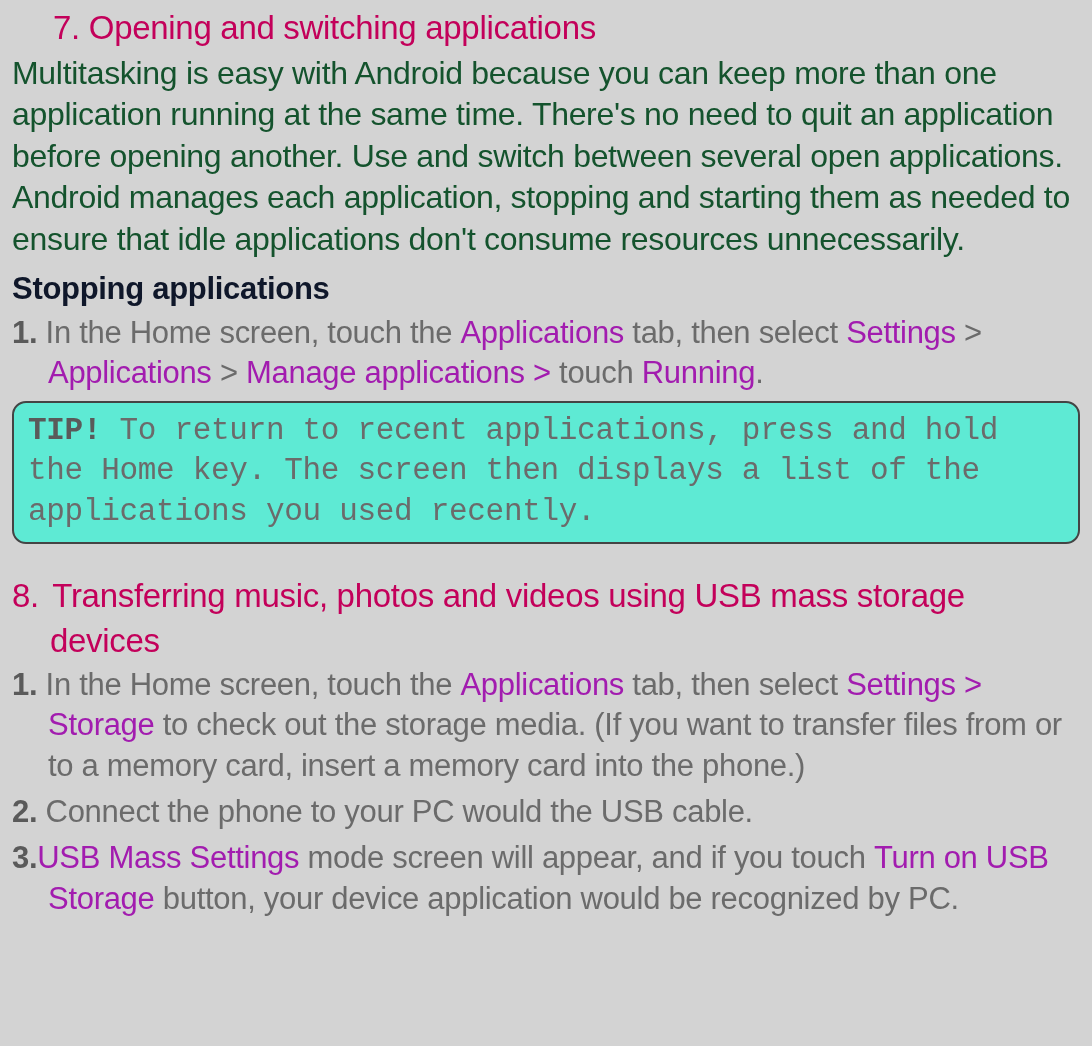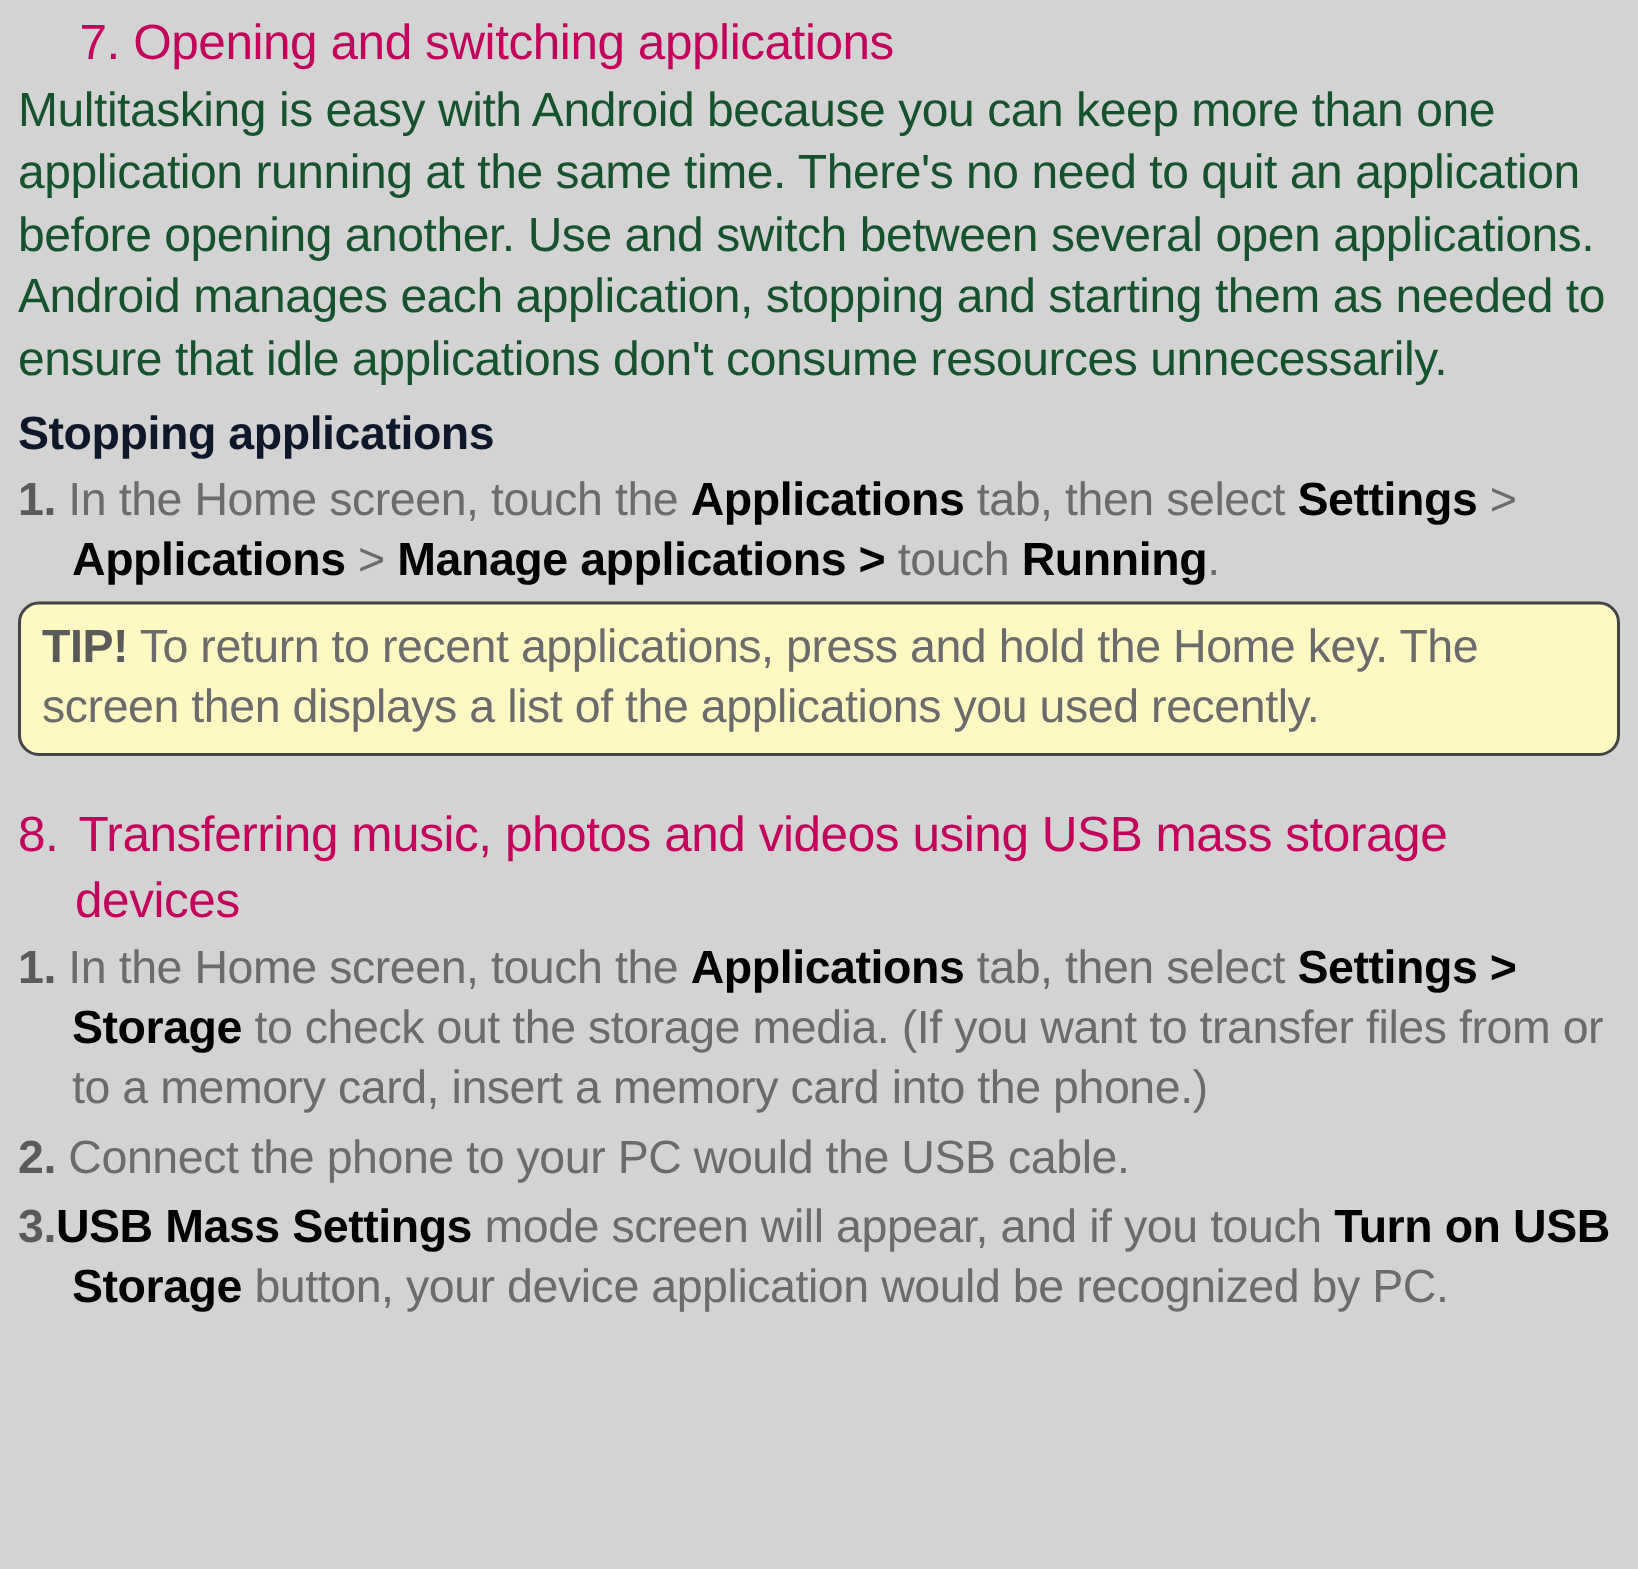--- a/index.html
+++ b/index.html
@@ -68,29 +68,30 @@
     margin: 2px 0 6px 0;
     letter-spacing: -0.3px;
     padding-left: 36px;
     text-indent: -36px;
   }
   ol.steps li .marker {
     font-weight: 600;
     color: #5a5a5a;
   }
   .bold {
-    font-weight: 700;
-    color: #000000;
+    font-weight: 400;
+    color: #a21caf;
   }
   .tip-box {
-    background: #fef9c3;
+    background: #5eead4;
     border: 2px solid #444;
     border-radius: 14px;
     padding: 8px 14px 10px 14px;
     margin: 8px 0 30px 0;
+    font-family: Liberation Mono, monospace;
   }
   .tip-box .tip-text {
     font-size: 31px;
     line-height: 1.30;
     color: #6b6b6b;
     letter-spacing: -0.3px;
   }
   .tip-box .tip-label {
     font-weight: 600;
     color: #5a5a5a;

